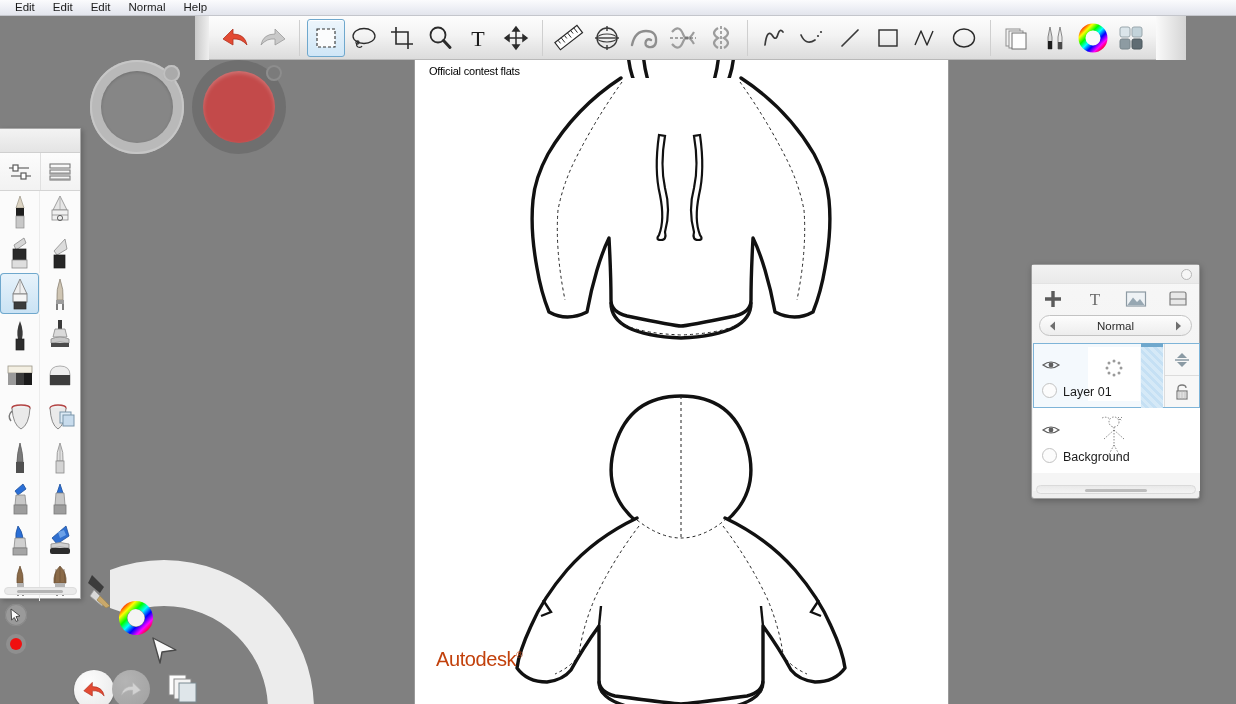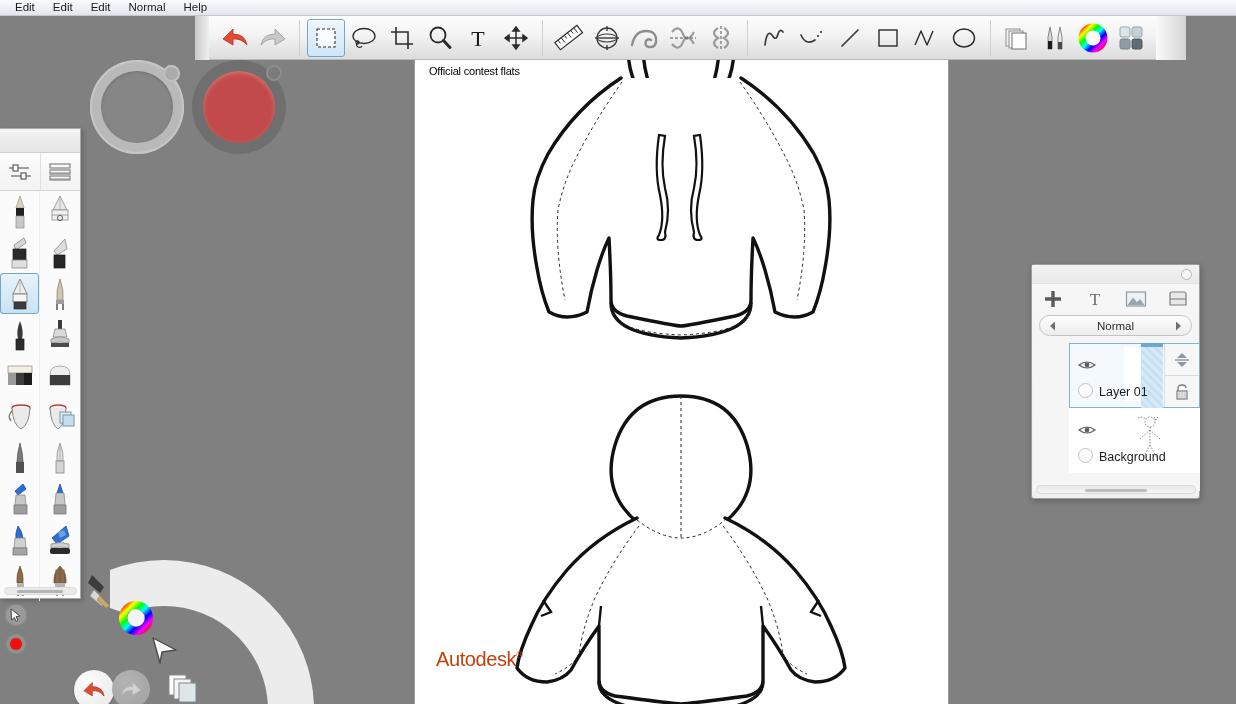--- a/index.html
+++ b/index.html
@@ -202,21 +202,21 @@
     border: 1px solid #c3c3c3; border-radius: 11px;
     display: flex; align-items: center; justify-content: space-between;
     padding: 0 7px;
   }
   #blend-label { flex: 1; text-align: center; font-size: 11.5px; color: #2a2a2a; }
   .blend-arrow { cursor: pointer; display: flex; }
   #layers-list {
     position: absolute; left: 1px; top: 78px; width: 167px; height: 148px;
     background: #f5f5f5; overflow: hidden;
   }
-  .layer-row { position: relative; height: 65px; background: #fff; margin-left: 36px; }
+  .layer-row { position: relative; height: 65px; background: #fff; }
   .layer-row.selected {
     background: #f4f9fd; box-shadow: inset 0 0 0 1px #7eb4d8;
   }
   .layer-eye { position: absolute; left: 9px; top: 14px; cursor: pointer; }
   .layer-radio {
     position: absolute; left: 9px; top: 40px; width: 15px; height: 15px;
     border-radius: 50%; border: 1px solid #c2c2c2; background: #fcfcfc; cursor: pointer;
   }
   .layer-name {
     position: absolute; left: 30px; bottom: 9px; font-size: 12.5px; color: #1b1b1b;

